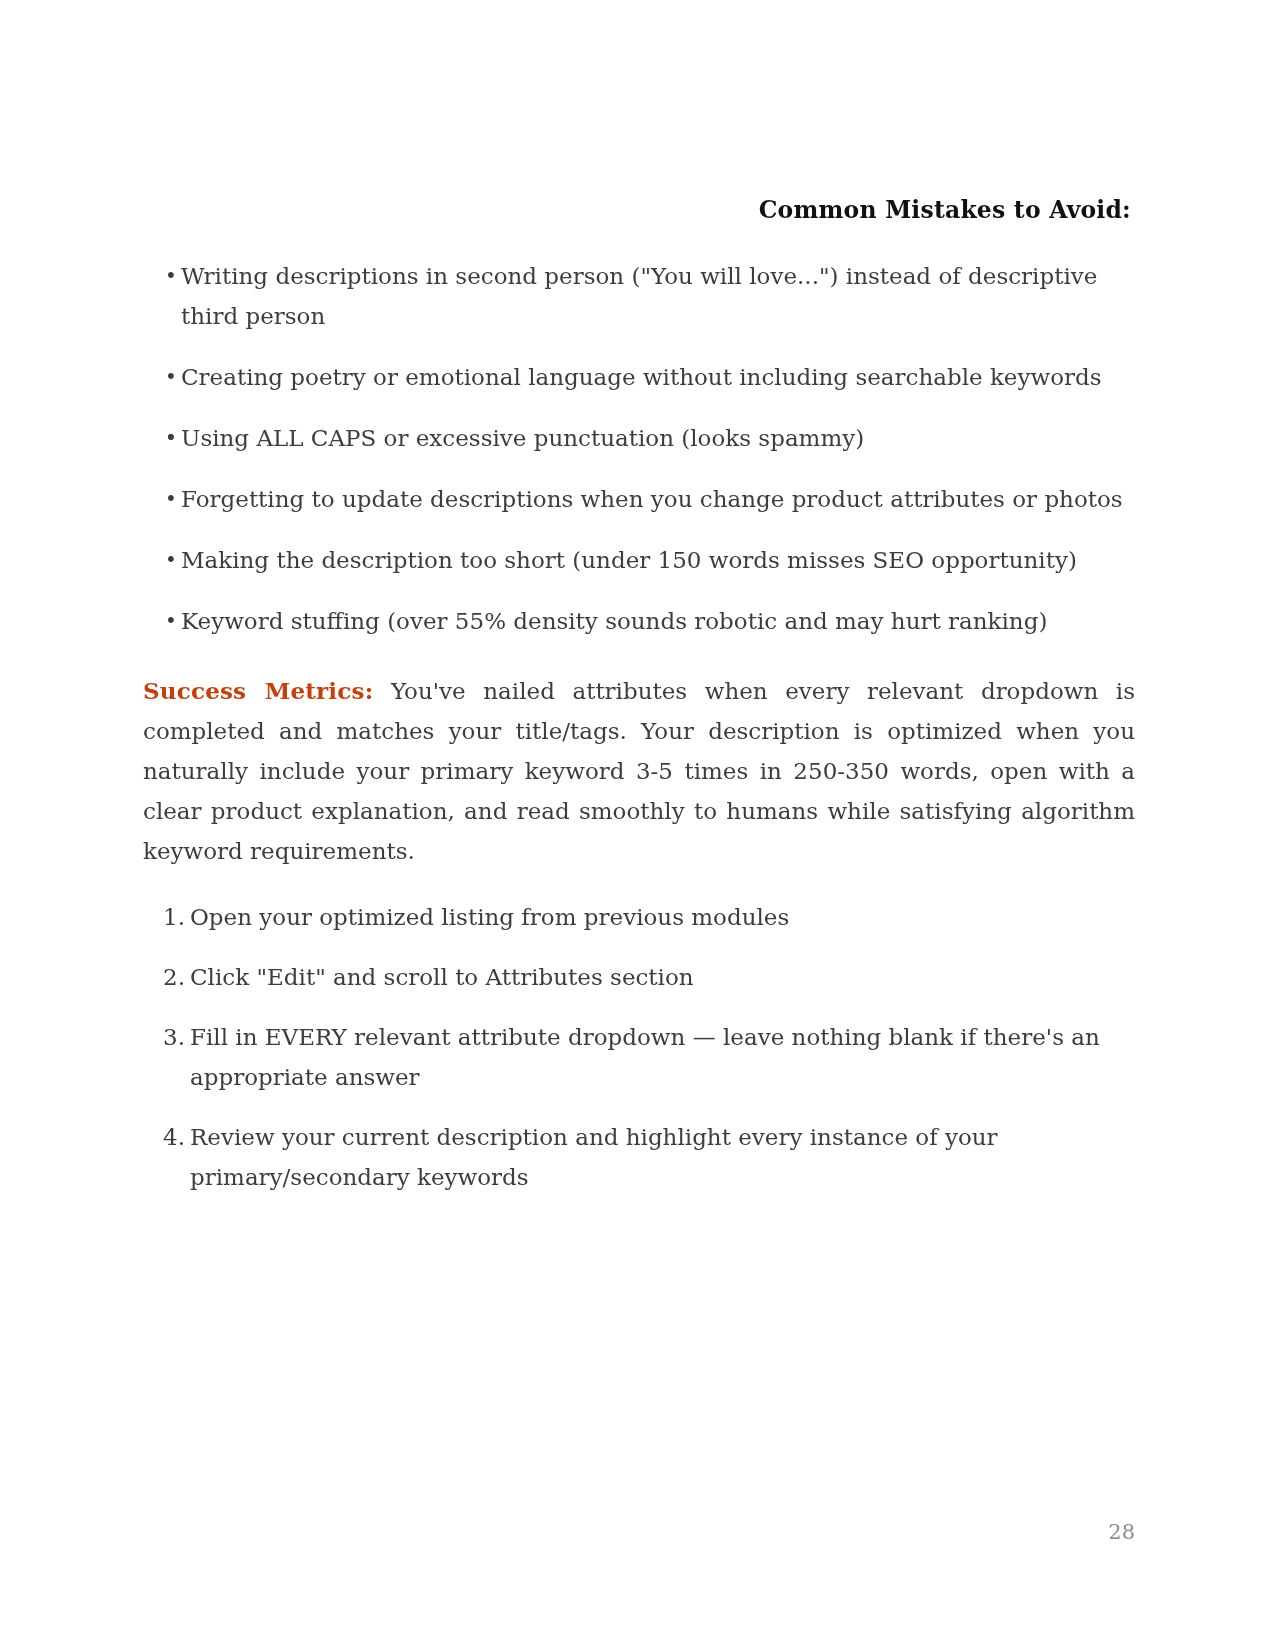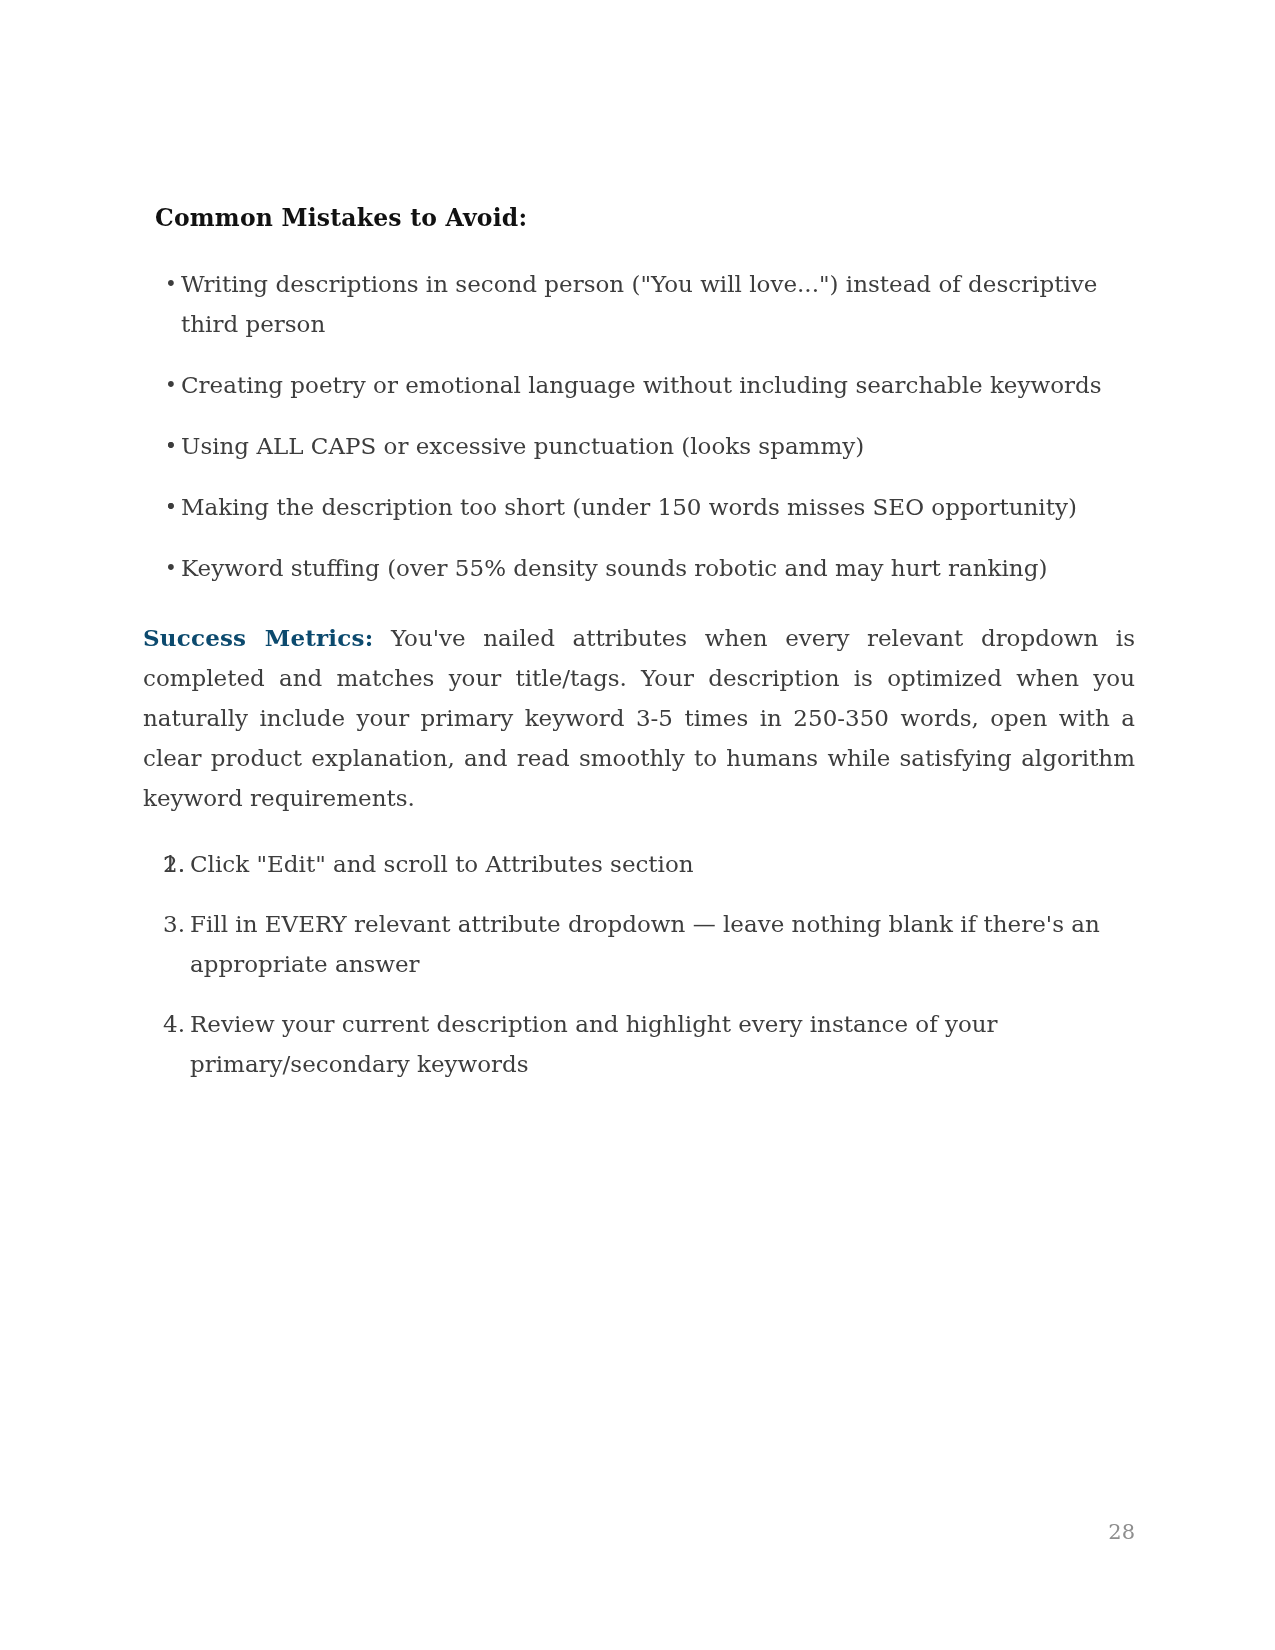--- a/index.html
+++ b/index.html
@@ -13,26 +13,27 @@
     height: 1650px;
     box-sizing: border-box;
     background: #ffffff;
     padding: 186px 140px 0 143px;
     font-family: "DejaVu Serif", "Liberation Serif", serif;
     font-size: 23px;
     color: #3d3d3d;
     overflow: hidden;
   }
   .sec-heading {
-    margin: 12px;
+    margin: 4px;
     font-size: 23.5px;
     font-weight: bold;
     color: #111111;
     line-height: 40px;
     letter-spacing: 0.2px;
+    text-align: right;
   }
   .sec-heading.homework {
     margin-top: 30px;
   }
   ul.mistakes {
     list-style: none;
     margin: 26px 0 0 0;
     padding: 0;
   }
   ul.mistakes li {
@@ -47,21 +48,21 @@
     left: 22px;
     top: 0;
     font-size: 20px;
   }
   p.success {
     margin: 30px 0 0 0;
     line-height: 40px;
     text-align: justify;
   }
   p.success strong {
-    color: #0c4a6e;
+    color: #c2410c;
     letter-spacing: 0.2px;
   }
   ol.homework {
     list-style: none;
     margin: 26px 0 0 0;
     padding: 0;
     counter-reset: hw;
   }
   ol.homework li {
     position: relative;
@@ -104,37 +105,39 @@
     </li>
     <li>
       <span class="bullet">•</span>
     </li>
     <li>
       <span class="bullet">•</span>
       <span>Using ALL CAPS or excessive punctuation (looks spammy)</span>
     </li>
     <li>
       <span class="bullet">•</span>
+      <span>Forgetting to update descriptions when you change product attributes or photos</span>
     </li>
     <li>
       <span class="bullet">•</span>
       <span>Making the description too short (under 150 words misses SEO opportunity)</span>
     </li>
     <li>
       <span class="bullet">•</span>
       <span>Keyword stuffing (over 55% density sounds robotic and may hurt ranking)</span>
     </li>
   </ul>
 
   <p class="success"><strong>Success Metrics:</strong> <span>You've nailed attributes when every relevant dropdown is completed and matches your title/tags. Your description is optimized when you naturally include your primary keyword 3-5 times in 250-350 words, open with a clear product explanation, and read smoothly to humans while satisfying algorithm keyword requirements.</span></p>
 
 
   <ol class="homework">
     <li>
       <span class="num">1.</span>
+      <span>Open your optimized listing from previous modules</span>
     </li>
     <li>
       <span class="num">2.</span>
       <span>Click "Edit" and scroll to Attributes section</span>
     </li>
     <li>
       <span class="num">3.</span>
       <span>Fill in EVERY relevant attribute dropdown — leave nothing blank if there's an appropriate answer</span>
     </li>
     <li>

